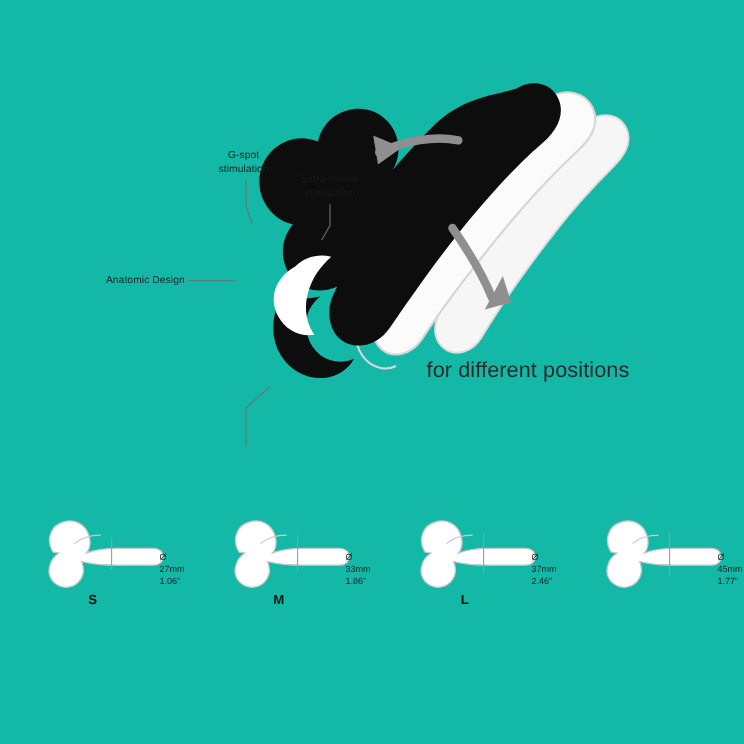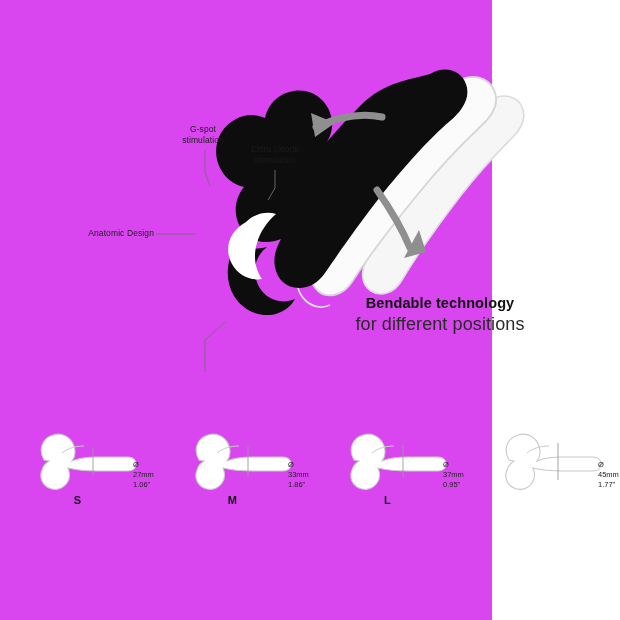--- a/index.html
+++ b/index.html
@@ -10,23 +10,23 @@
   body {
     width: 620px;
     height: 620px;
     font-family: "Liberation Sans", sans-serif;
     color: #1a1a1a;
     position: relative;
     overflow: hidden;
   }
   .page {
     position: relative;
-    width: 492px;
+    width: 620px;
     height: 620px;
-    background: #d946ef;
+    background: #14b8a6;
   }
 
   
   .hero {
     position: absolute;
     left: 0;
     top: 0;
     width: 620px;
     height: 420px;
   }
@@ -219,21 +219,20 @@
 stimulation</div>
 
     <div class="callout center-align" id="callout-clitoral">Extra clitoral
 stimulation</div>
 
     <div class="callout right-align" id="callout-anatomic">Anatomic Design</div>
 
   </div>
 
   <div class="bendable">
-    <div class="title">Bendable technology</div>
     <div class="subtitle">for different positions</div>
   </div>
 
   <div class="sizes">
 
     <div class="size-cell">
       <svg class="outline" width="120" height="70" viewBox="0 0 120 70">
         <path d="M26 40 c-6,-10 -2,-22 9,-25 c9,-3 18,2 21,11 c2,6 1,11 -2,15
                  c7,-3 16,-4 26,-4 l30 0 c5,0 8,3 8,7 c0,4 -3,7 -8,7 l-30 0
                  c-12,0 -22,-1 -30,-3 c2,5 2,11 -1,15 c-4,6 -12,8 -18,5
@@ -263,21 +262,21 @@
     <div class="size-cell">
       <svg class="outline" width="120" height="70" viewBox="0 0 120 70">
         <path d="M26 40 c-6,-10 -2,-22 9,-25 c9,-3 18,2 21,11 c2,6 1,11 -2,15
                  c7,-3 16,-4 26,-4 l30 0 c5,0 8,3 8,7 c0,4 -3,7 -8,7 l-30 0
                  c-12,0 -22,-1 -30,-3 c2,5 2,11 -1,15 c-4,6 -12,8 -18,5
                  c-7,-3 -10,-11 -7,-18 c1,-4 4,-7 7,-9 z" fill="#ffffff" stroke="#c9c9c9" stroke-width="1.1"></path>
         <path d="M44 33 c6,-5 14,-7 22,-7" fill="none" stroke="#c9c9c9" stroke-width="1"></path>
         <line x1="75" y1="25" x2="75" y2="58" stroke="#9a9a9a" stroke-width="0.9"></line>
       </svg>
       <div class="size-dims">Ø 37mm
-0.95"</div>
+2.46"</div>
       <div class="size-letter">L</div>
     </div>
 
     <div class="size-cell">
       <svg class="outline" width="120" height="70" viewBox="0 0 120 70">
         <path d="M26 40 c-6,-10 -2,-22 9,-25 c9,-3 18,2 21,11 c2,6 1,11 -2,15
                  c7,-3 16,-4 26,-4 l30 0 c5,0 8,3 8,7 c0,4 -3,7 -8,7 l-30 0
                  c-12,0 -22,-1 -30,-3 c2,5 2,11 -1,15 c-4,6 -12,8 -18,5
                  c-7,-3 -10,-11 -7,-18 c1,-4 4,-7 7,-9 z" fill="#ffffff" stroke="#c9c9c9" stroke-width="1.1"></path>
         <path d="M44 33 c6,-5 14,-7 22,-7" fill="none" stroke="#c9c9c9" stroke-width="1"></path>

